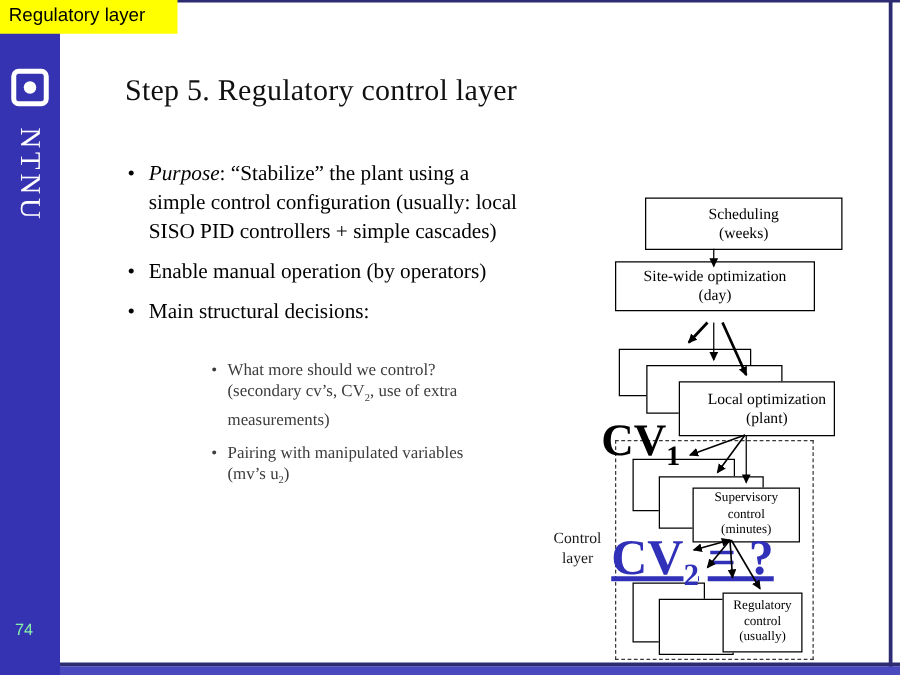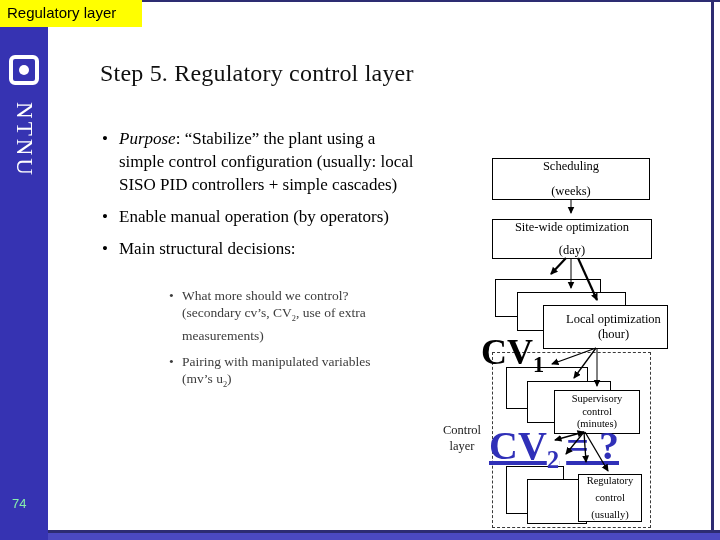--- a/index.html
+++ b/index.html
@@ -79,35 +79,35 @@
     <li><span>Main structural decisions:</span></li>
   </ul>
 
   <ul class="blist sub-bullets">
     <li><span>What more should we control? (secondary cv’s, CV</span><sub>2</sub><span>, use of extra measurements)</span></li>
     <li><span>Pairing with manipulated variables (mv’s u</span><sub>2</sub><span>)</span></li>
   </ul>
 
   <div class="dashed-rect"></div>
 
-  <div class="dbox" style="left:492px;top:158px;width:156px;height:40px;font-size:12.5px;line-height:15px;justify-content:space-between;">
+  <div class="dbox" style="left:516px;top:158px;width:156px;height:40px;font-size:12.5px;line-height:15px;">
     <div>Scheduling</div>
     <div>(weeks)</div>
   </div>
 
-  <div class="dbox" style="left:492px;top:219px;width:158px;height:38px;font-size:12.5px;line-height:15px;justify-content:space-between;">
+  <div class="dbox" style="left:492px;top:209px;width:158px;height:38px;font-size:12.5px;line-height:15px;">
     <div>Site-wide optimization</div>
     <div>(day)</div>
   </div>
 
   <div class="dbox" style="left:495px;top:279px;width:104px;height:36px;"></div>
   <div class="dbox" style="left:517px;top:292px;width:107px;height:37px;"></div>
   <div class="dbox" style="left:543px;top:305px;width:107px;height:42px;font-size:12.5px;line-height:15px;padding-left:16px;">
     <div>Local optimization</div>
-    <div>(hour)</div>
+    <div>(plant)</div>
   </div>
 
   <div class="cv-big cv1">
     <span>CV</span><sub>1</sub>
   </div>
 
   <div class="dbox" style="left:506px;top:367px;width:80px;height:40px;"></div>
   <div class="dbox" style="left:527px;top:381px;width:82px;height:40px;"></div>
   <div class="dbox" style="left:554px;top:390px;width:84px;height:42px;font-size:10.5px;line-height:12.5px;">
     <div>Supervisory</div>
@@ -119,21 +119,21 @@
     <span>CV</span><sub>2</sub><span class="sfx">= ?</span>
   </div>
 
   <div class="ctl-label">
     <div>Control</div>
     <div>layer</div>
   </div>
 
   <div class="dbox" style="left:506px;top:466px;width:56px;height:46px;"></div>
   <div class="dbox" style="left:527px;top:479px;width:58px;height:43px;"></div>
-  <div class="dbox" style="left:578px;top:474px;width:62px;height:46px;font-size:10.5px;line-height:12.5px;justify-content:space-between;">
+  <div class="dbox" style="left:578px;top:474px;width:62px;height:46px;font-size:10.5px;line-height:12.5px;">
     <div>Regulatory</div>
     <div>control</div>
     <div>(usually)</div>
   </div>
 
   <svg class="arrows" viewBox="0 0 720 540">
     <defs>
       <marker id="ah" markerWidth="9" markerHeight="8" refX="6.5" refY="3.5" orient="auto" markerUnits="userSpaceOnUse">
         <path d="M0,0 L7.5,3.5 L0,7 z" fill="#000"></path>
       </marker>

